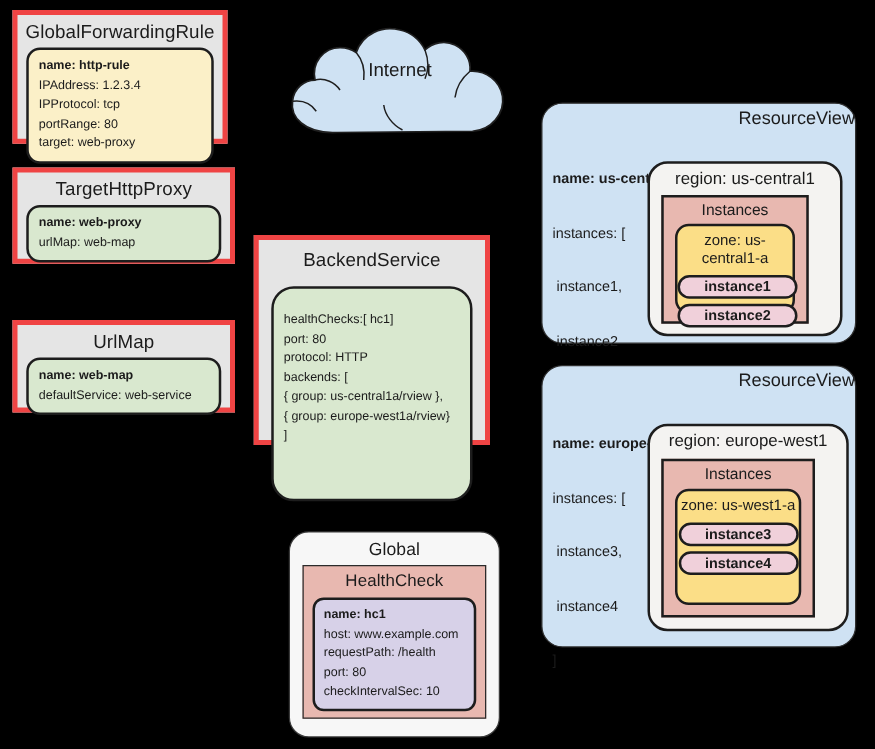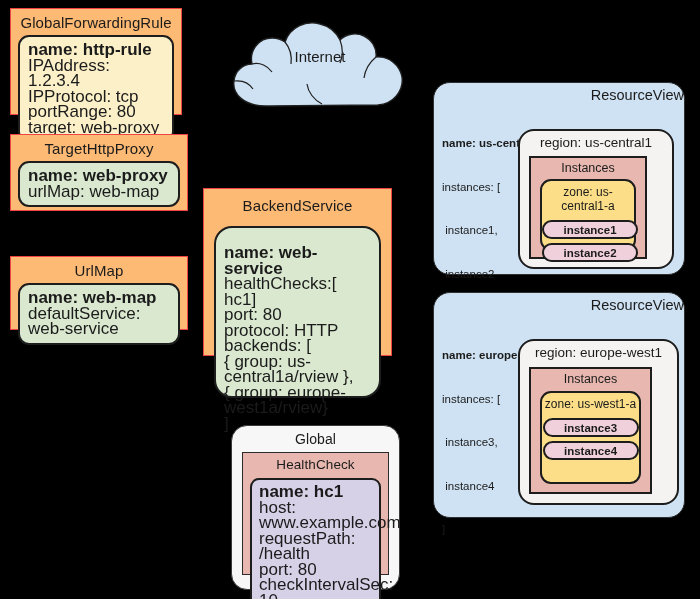--- a/index.html
+++ b/index.html
@@ -11,39 +11,39 @@
     background: #000000;
     font-family: "Liberation Sans", sans-serif;
     overflow: hidden;
     position: relative;
   }
   #canvas { position: absolute; inset: 0; }
 
   
   .obox {
     position: absolute;
-    background: #fdba74;
-    border: 1px solid #ef4444;
+    background: #e5e5e5;
+    border: 4px solid #ef4444;
     padding: 0;
   }
   .obox-title {
     text-align: center;
     font-size: 15px;
     color: #1b1b1b;
     padding: 5px 0 4px 0;
     letter-spacing: 0.1px;
     white-space: nowrap;
   }
 
   
   .rec {
     border: 2px solid #1d1d1d;
     border-radius: 11px;
     padding: 5px 8px 6px 8px;
-    font-size: 17px;
+    font-size: 10px;
     line-height: 15.5px;
     color: #1b1b1b;
   }
   .rec .kname { font-weight: bold; }
   .rec-yellow { background: #fbf0c8; }
   .rec-green  { background: #d9e8cf; }
   .rec-purple { background: #d7d1e8; }
 
   
   #gfr { left: 10px; top: 8px; width: 172px; height: 107px; }
@@ -229,24 +229,20 @@
         <span class="kname">name:</span>
         <span class="kname">web-map</span>
       </div>
       <div>defaultService: web-service</div>
     </div>
   </div>
 
   <div class="obox" id="bsvc">
     <div class="obox-title">BackendService</div>
     <div class="rec rec-green">
-      <div>
-        <span class="kname">name:</span>
-        <span class="kname">web-service</span>
-      </div>
       <div>healthChecks:[ hc1]</div>
       <div>port: 80</div>
       <div>protocol: HTTP</div>
       <div>backends: [</div>
       <div> { group: us-central1a/rview },</div>
       <div> { group: europe-west1a/rview}</div>
       <div>]</div>
     </div>
   </div>
 

